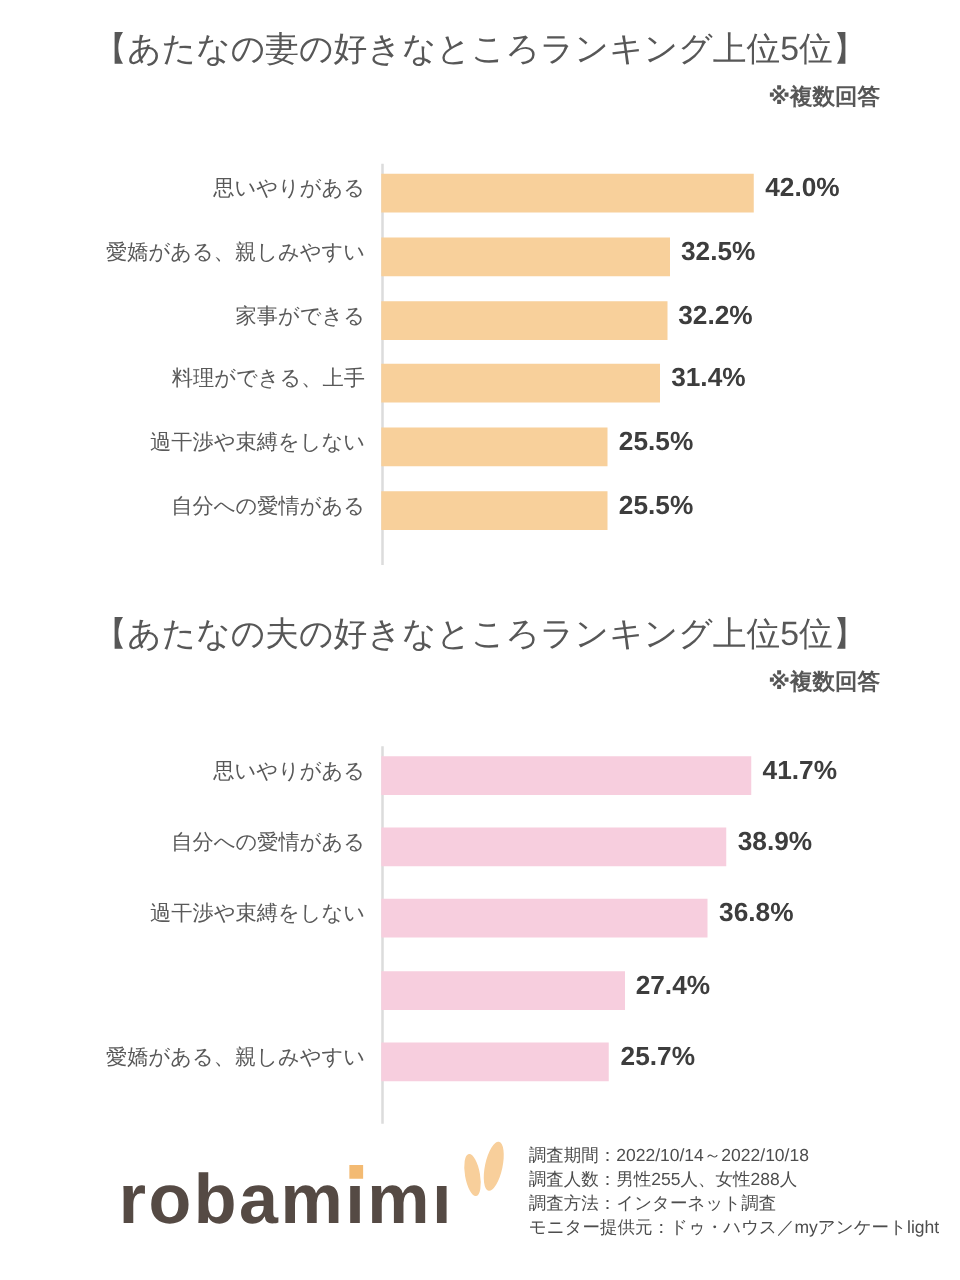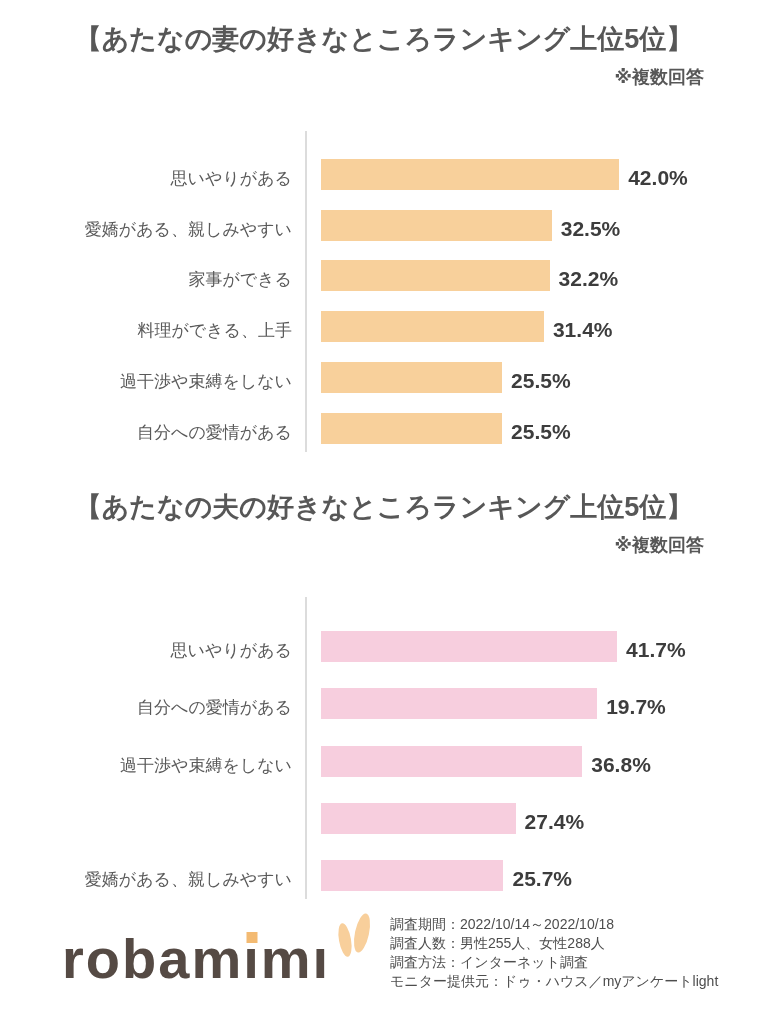--- a/index.html
+++ b/index.html
@@ -4,21 +4,21 @@
 <style>
   * { margin: 0; padding: 0; box-sizing: border-box; }
   html, body { width: 768px; height: 1024px; background: #ffffff; overflow: hidden; }
   body { font-family: "Liberation Sans", "DejaVu Sans", sans-serif; }
 
   .page { position: relative; width: 768px; height: 1024px; }
 
   .chart-title {
     text-align: center;
     font-size: 27px;
-    font-weight: bold;
+    font-weight: normal;
     color: #575757;
     letter-spacing: 0px;
     line-height: 1.3;
   }
   .sec-1 .chart-title { padding-top: 22px; }
   .sec-2 .chart-title { padding-top: 46px; }
 
   .chart-note {
     text-align: right;
     padding-right: 64px;
@@ -35,21 +35,21 @@
   .sec-1 .chart { margin-top: 50px; }
   .sec-2 .chart { margin-top: 48px; }
   .chart::before {
     content: "";
     position: absolute;
     left: 0; top: -8px; bottom: -8px;
     width: 2px;
     background: #dcdcdc;
   }
 
-  .row { display: flex; align-items: flex-end; position: relative; padding-left: 16px; }
+  .row { display: flex; align-items: flex-start; position: relative; }
   .chart-0 .row { height: 50.8px; }
   .chart-1 .row { height: 57.2px; }
 
   .cat {
     position: absolute;
     right: 100%;
     margin-right: 13px;
     width: 290px;
     text-align: right;
     font-size: 17px;
@@ -58,21 +58,21 @@
   }
   .bar { height: 31px; }
   .val {
     margin-left: 9px;
     font-size: 21px;
     color: #3d3d3d;
     white-space: nowrap;
     font-weight: bold;
   }
 
-  .footer { position: relative; height: 110px; margin-top: 24px; }
+  .footer { position: relative; height: 110px; margin-top: 24px; margin-left: 33px; }
   .logo {
     position: absolute;
     left: 62px;
     top: 16px;
     font-size: 56px;
     font-weight: bold;
     letter-spacing: 2px;
     color: #554a44;
     line-height: 1;
     white-space: nowrap;
@@ -150,21 +150,21 @@
     <div class="chart-note">※複数回答</div>
     <div class="chart chart-1">
         <div class="row">
           <span class="cat">思いやりがある</span>
           <div class="bar" style="width: 296.07px; background: rgb(247, 206, 222);"></div>
           <span class="val">41.7%</span>
         </div>
         <div class="row">
           <span class="cat">自分への愛情がある</span>
           <div class="bar" style="width: 276.19px; background: rgb(247, 206, 222);"></div>
-          <span class="val">19.7%</span>
+          <span class="val">38.9%</span>
         </div>
         <div class="row">
           <span class="cat">過干渉や束縛をしない</span>
           <div class="bar" style="width: 261.28px; background: rgb(247, 206, 222);"></div>
           <span class="val">36.8%</span>
         </div>
         <div class="row">
           <div class="bar" style="width: 194.54px; background: rgb(247, 206, 222);"></div>
           <span class="val">27.4%</span>
         </div>

